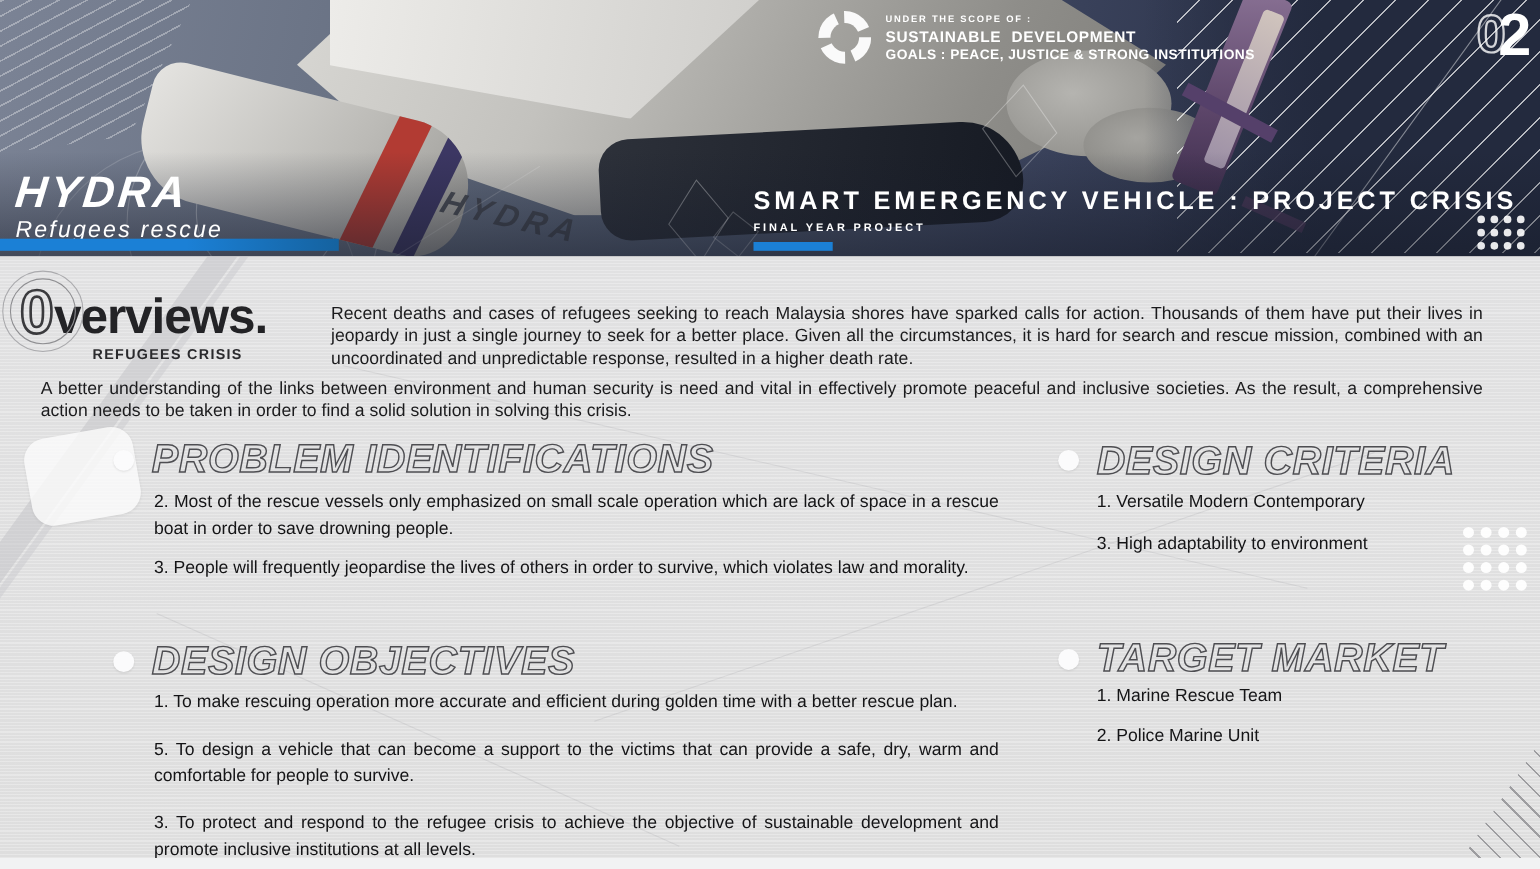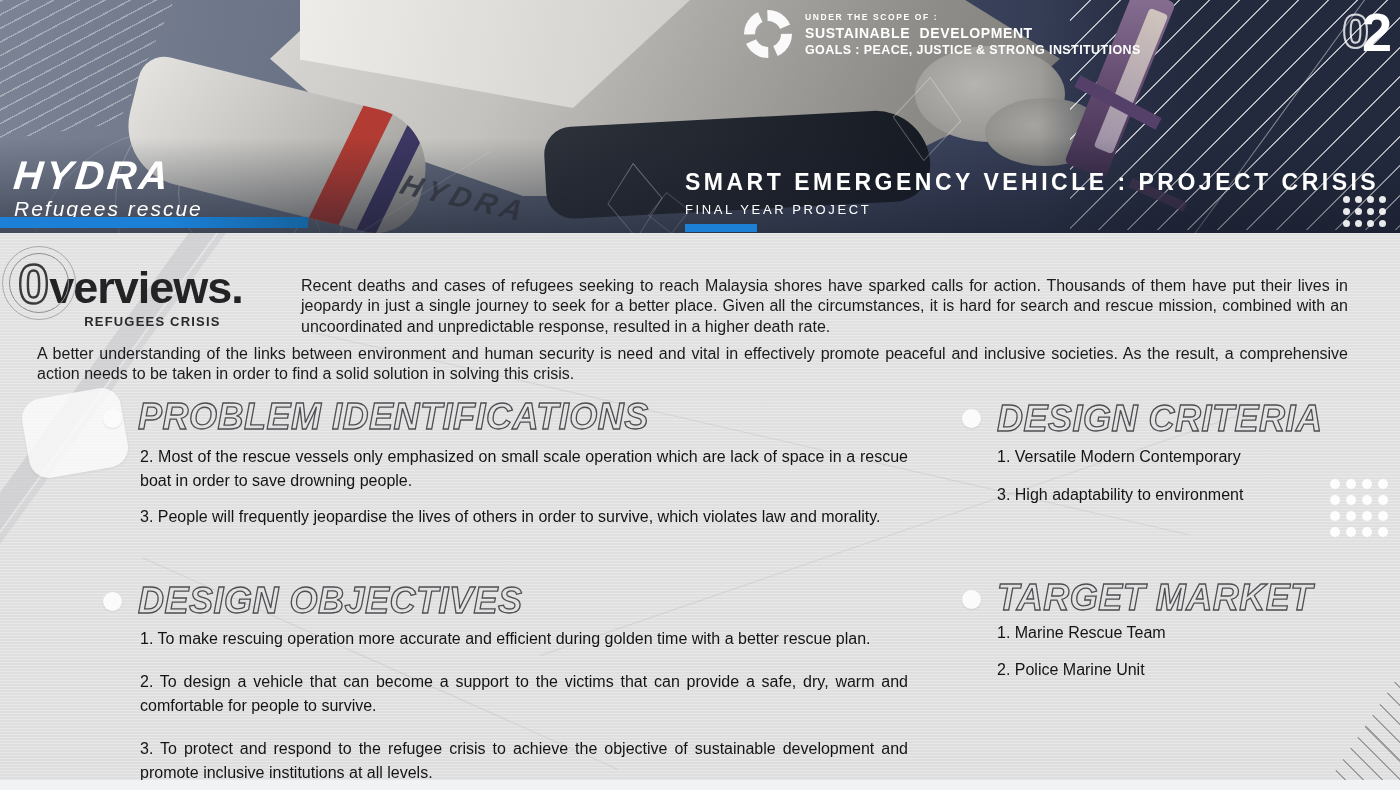--- a/index.html
+++ b/index.html
@@ -72,21 +72,21 @@
   
   .brand { position:absolute; left:14px; top:155px; color:#fff; }
   .brand-name { font-size:40px; font-weight:bold; font-style:italic; letter-spacing:3px; transform:skewX(-6deg); line-height:1; }
   .brand-tag { font-size:21px; font-style:italic; letter-spacing:2px; margin-top:2px; }
   .brand-bar { position:absolute; left:0; top:217px; width:308px; height:11px;
     background:linear-gradient(90deg,#1b80d6 0 55%,#15629f); }
 
   
   .titleblock { position:absolute; left:685px; top:169px; color:#fff; }
   .main-title { font-size:23px; font-weight:bold; letter-spacing:3.5px; white-space:nowrap; }
-  .sub-title { font-size:13px; font-weight:normal; letter-spacing:2.6px; margin-top:6px; }
+  .sub-title { font-size:10px; font-weight:bold; letter-spacing:2.6px; margin-top:6px; }
   .title-bar { width:72px; height:8px; background:#1b80d6; margin-top:7px; }
 
   .dotgrid { position:absolute; display:grid; }
   .hdots { right:14px; top:196px; grid-template-columns:repeat(4,7px); grid-auto-rows:7px; gap:5px; }
   .hdots .dot { width:7px; height:7px; border-radius:50%; background:rgba(255,255,255,.9); }
   .bdots { right:12px; top:246px; grid-template-columns:repeat(4,10px); grid-auto-rows:10px; gap:6px; }
   .bdots .dot { width:10px; height:10px; border-radius:50%; background:rgba(255,255,255,.92); }
 
   
   .bodyarea { position:absolute; left:0; top:233px; width:1400px; height:557px; overflow:hidden;
@@ -274,21 +274,21 @@
 
     <div class="outline-h oh-pi">PROBLEM IDENTIFICATIONS</div>
     <div class="items it-pi">
       <p>2. Most of the rescue vessels only emphasized on small scale operation which are lack of space in a rescue boat in order to save drowning people.</p>
       <p>3. People will frequently jeopardise the lives of others in order to survive, which violates law and morality.</p>
     </div>
 
     <div class="outline-h oh-do">DESIGN OBJECTIVES</div>
     <div class="items it-do">
       <p>1. To make rescuing operation more accurate and efficient during golden time with a better rescue plan.</p>
-      <p>2. To design a vehicle that can become a support to the victims that can provide a safe, dry, warm and comfortable for people to survive.</p>
+      <p>5. To design a vehicle that can become a support to the victims that can provide a safe, dry, warm and comfortable for people to survive.</p>
       <p>3. To protect and respond to the refugee crisis to achieve the objective of sustainable development and promote inclusive institutions at all levels.</p>
     </div>
 
     <div class="outline-h oh-dc">DESIGN CRITERIA</div>
     <div class="items it-dc">
       <p>1. Versatile Modern Contemporary</p>
       <p>3. High adaptability to environment</p>
     </div>
 
     <div class="outline-h oh-tm">TARGET MARKET</div>

